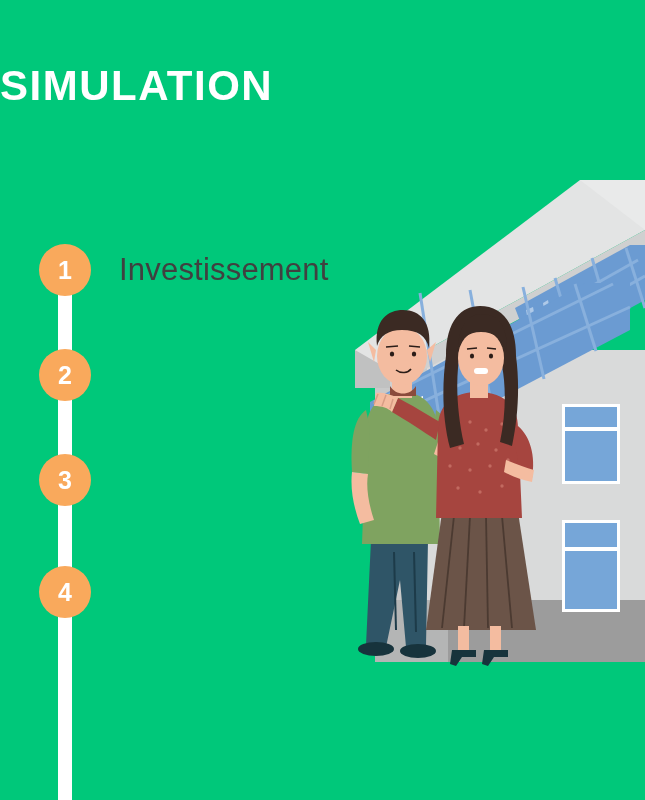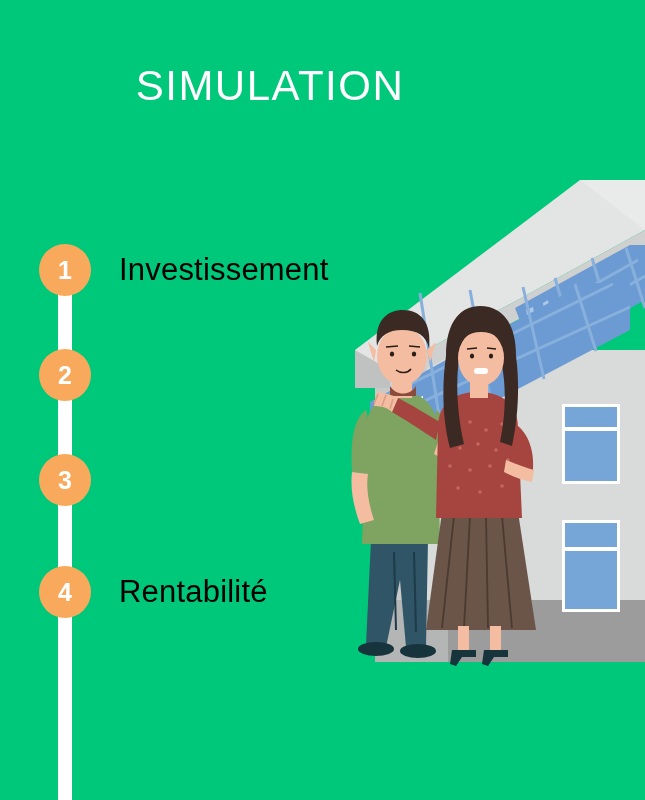--- a/index.html
+++ b/index.html
@@ -15,24 +15,23 @@
     background: #00c87a;
     font-family: "Liberation Sans", sans-serif;
   }
 
   
   #title {
     position: absolute;
     top: 62px;
     left: 0;
     width: 540px;
-    text-align: center;
     color: #ffffff;
     font-size: 42px;
-    font-weight: normal;
+    font-weight: bold;
     letter-spacing: 1.5px;
     line-height: 48px;
     font-family: "Liberation Sans", sans-serif;
   }
 
   
   #illustration {
     position: absolute;
     left: 330px;
     top: 160px;
@@ -70,21 +69,21 @@
     align-items: center;
     justify-content: center;
     line-height: 1;
     z-index: 3;
   }
   .step-label {
     position: absolute;
     left: 119px;
     top: 50%;
     transform: translateY(-50%);
-    color: #000000;
+    color: #404040;
     font-size: 31px;
     font-weight: 300;
     line-height: 38px;
     white-space: pre-line;
     letter-spacing: 0.2px;
   }
   #step-0 { top: 244px; }
   #step-1 { top: 349px; }
   #step-2 { top: 454px; }
   #step-3 { top: 566px; }
@@ -285,16 +284,15 @@
   <div class="step" id="step-1">
     <div class="step-badge">2</div>
   </div>
 
   <div class="step" id="step-2">
     <div class="step-badge">3</div>
   </div>
 
   <div class="step" id="step-3">
     <div class="step-badge">4</div>
-    <div class="step-label">Rentabilité</div>
   </div>
 
 </div>
 
 </body></html>

